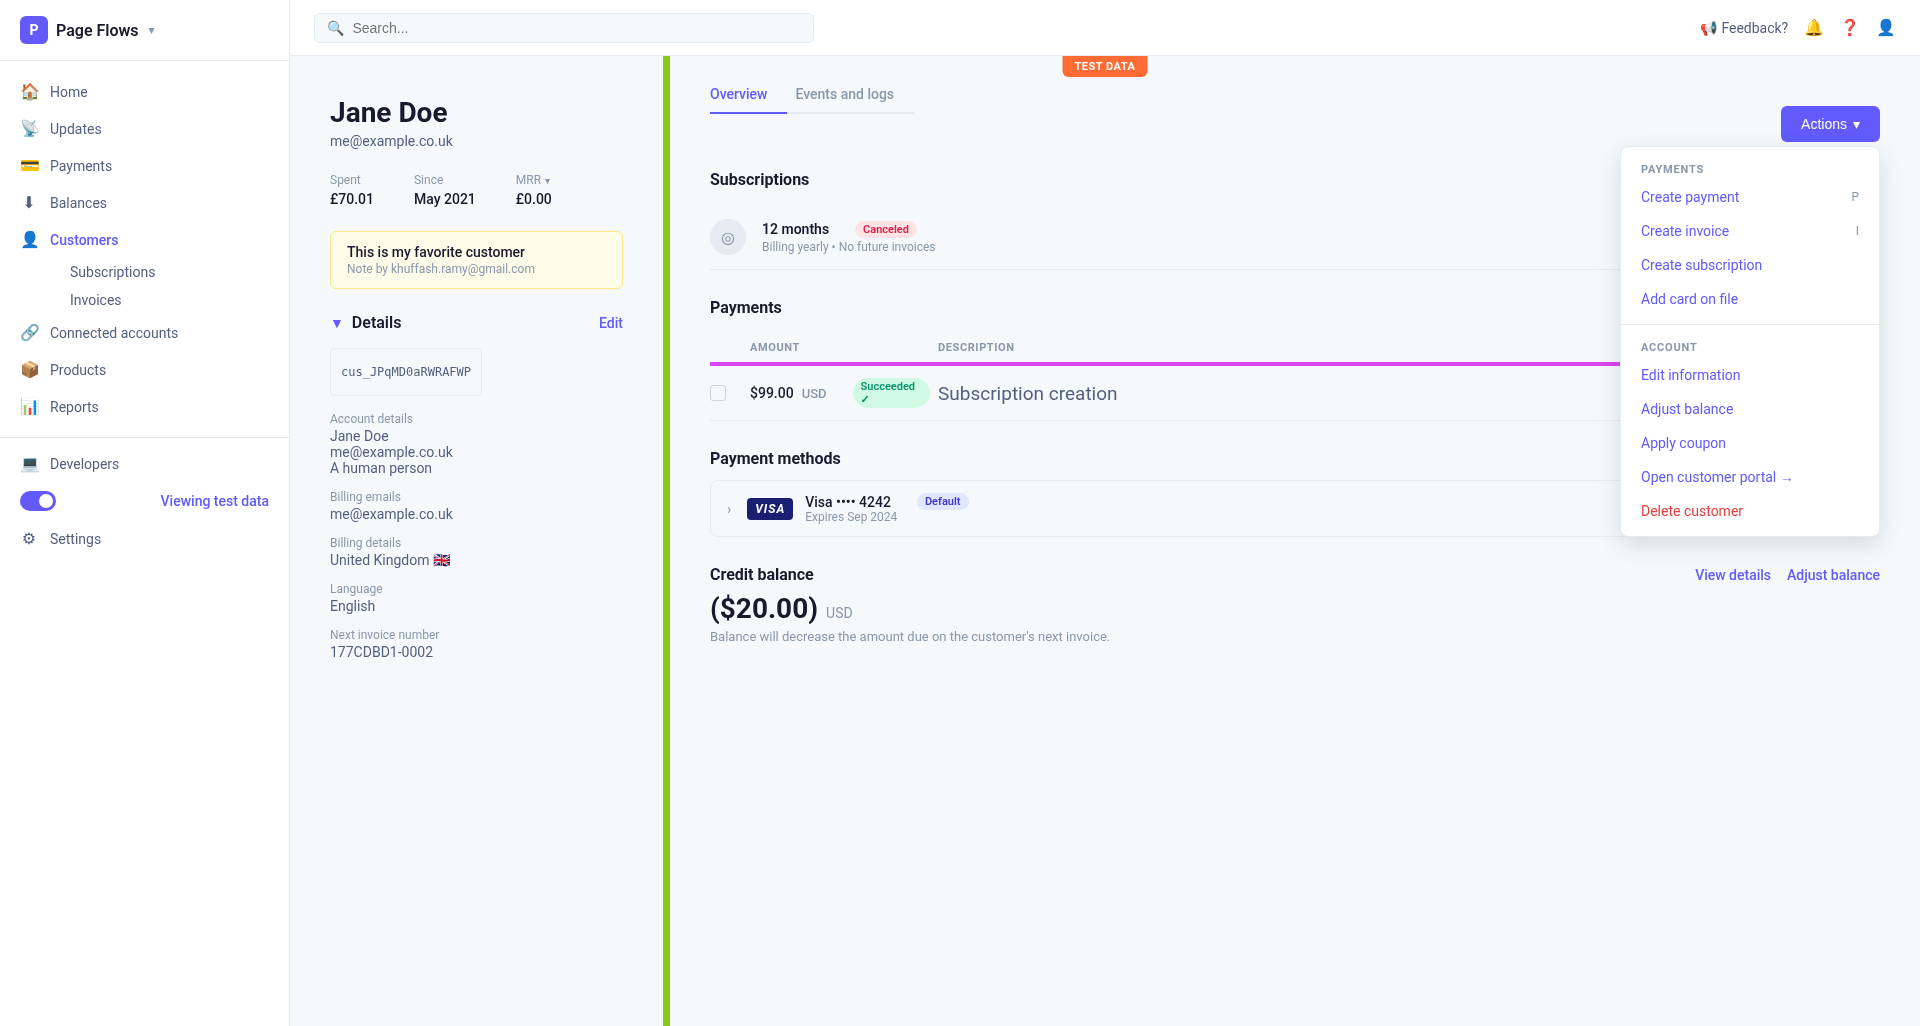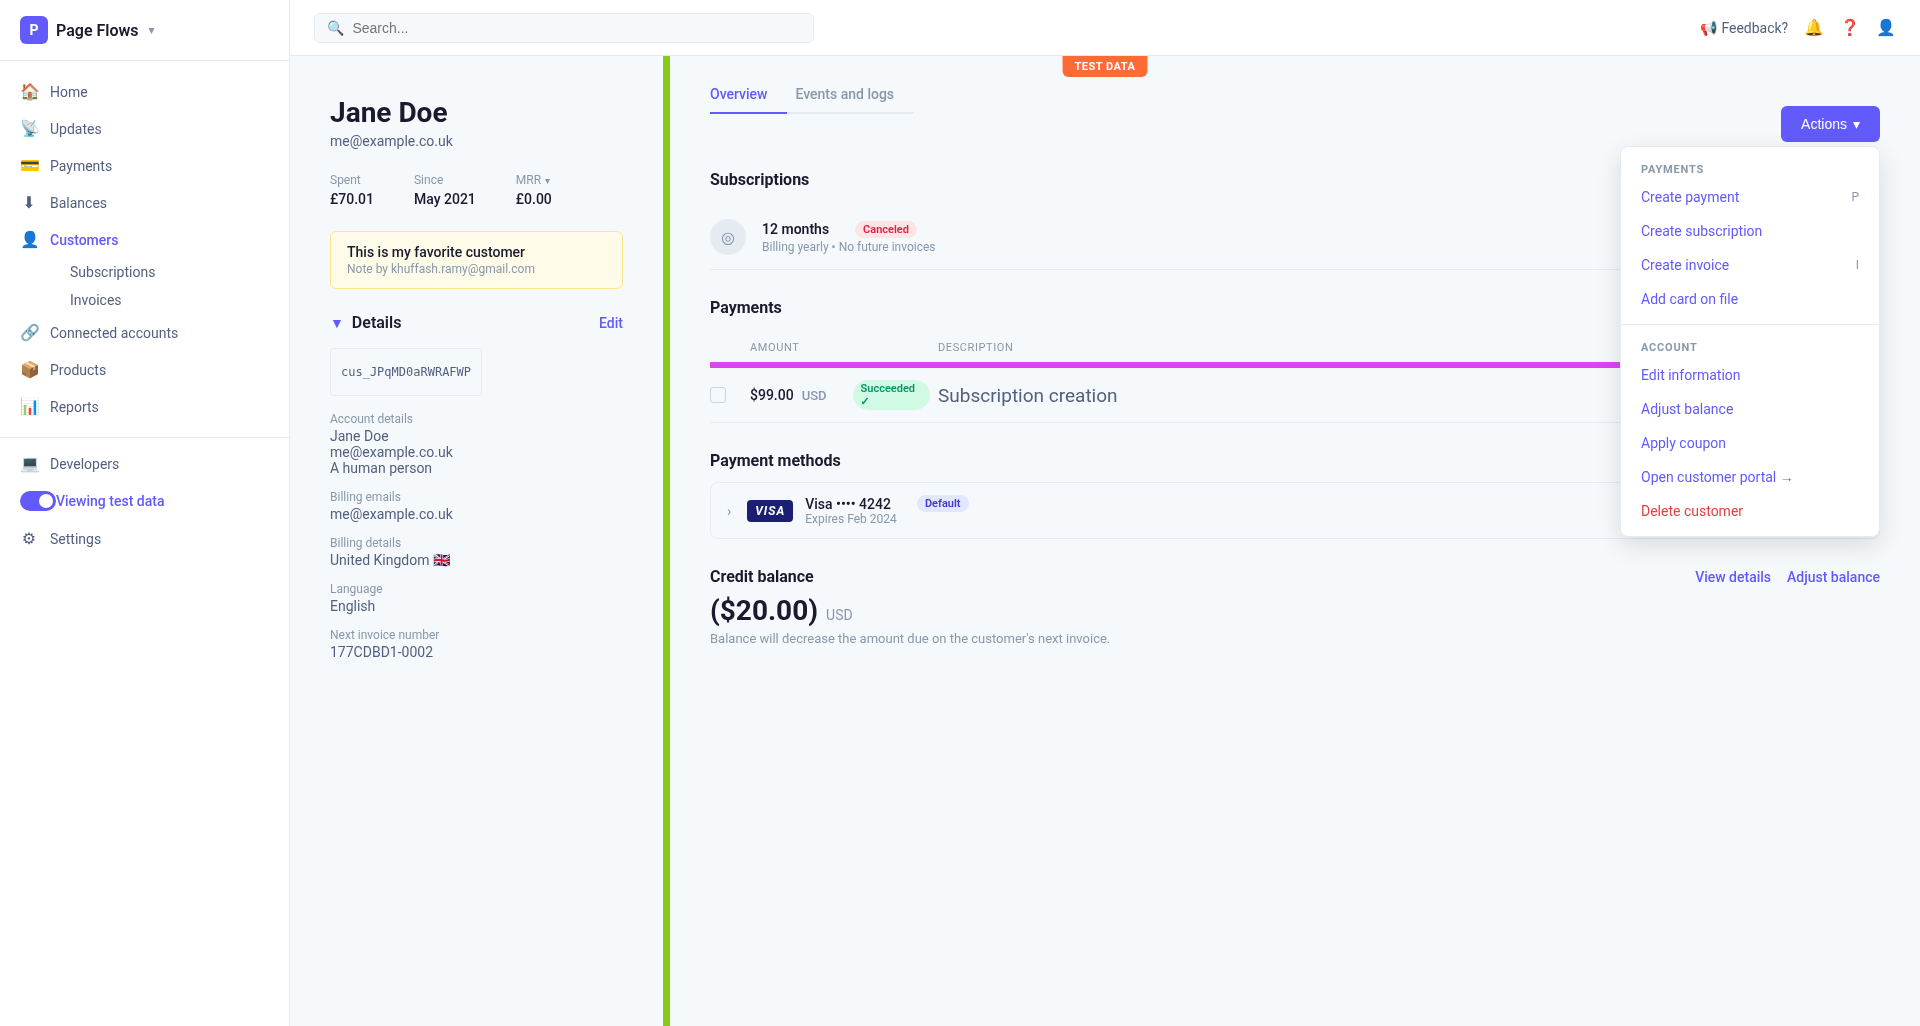--- a/index.html
+++ b/index.html
@@ -50,23 +50,24 @@
     .nav-item.active { color: #625afa; font-weight: 500; }
     .nav-item .nav-icon { width: 18px; text-align: center; font-size: 16px; }
     .nav-sub { padding-left: 50px; }
     .nav-sub-item {
       padding: 6px 20px;
       cursor: pointer;
       color: #525f7f;
       font-size: 14px;
     }
     .toggle-row {
-      display: flex; align-items: center; 
+      display: flex; align-items: center; gap: 10px;
       padding: 9px 20px;
       cursor: pointer;
+      justify-content: space-between;
     }
     .toggle {
       width: 36px; height: 20px;
       background: #625afa;
       border-radius: 10px;
       position: relative;
     }
     .toggle::after {
       content: '';
       position: absolute;
@@ -261,25 +262,25 @@
     .sub-detail { font-size: 12px; color: #8898aa; margin-top: 2px; }
 
     
     .payments-section { margin-top: 28px; }
     .table-header {
       display: grid;
       grid-template-columns: 32px 180px 1fr;
       gap: 8px;
       padding: 8px 0;
       font-size: 11px;
-      font-weight: 400;
+      font-weight: 700;
       color: #8898aa;
       letter-spacing: 0.6px;
       text-transform: uppercase;
-      border-bottom: 6px solid #d946ef;
+      border-bottom: 4px solid #d946ef;
     }
     .table-row {
       display: grid;
       grid-template-columns: 32px 180px 1fr;
       gap: 8px;
       padding: 12px 0;
       border-bottom: 1px solid #e6ebf1;
       align-items: center;
     }
     .checkbox {
@@ -524,25 +525,25 @@
             </button>
 
             <div class="dropdown-menu">
               <div class="dropdown-section">
                 <div class="dropdown-section-label">PAYMENTS</div>
                 <div class="dropdown-item">
                   <span>Create payment</span>
                   <span class="dropdown-shortcut">P</span>
                 </div>
                 <div class="dropdown-item">
-                  <span>Create subscription</span>
-                </div>
-                <div class="dropdown-item">
                   <span>Create invoice</span>
                   <span class="dropdown-shortcut">I</span>
+                </div>
+                <div class="dropdown-item">
+                  <span>Create subscription</span>
                 </div>
                 <div class="dropdown-item">
                   <span>Add card on file</span>
                 </div>
               </div>
               <div class="dropdown-section">
                 <div class="dropdown-section-label">ACCOUNT</div>
                 <div class="dropdown-item">
                   <span>Edit information</span>
                 </div>
@@ -601,21 +602,21 @@
             <span class="add-btn">Add</span>
           </div>
           <div class="pm-row">
             <span class="pm-chevron">›</span>
             <span class="visa-logo">VISA</span>
             <div class="pm-info">
               <div class="pm-name">
                 <span>Visa •••• 4242</span>
                 <span class="badge badge-default">Default</span>
               </div>
-              <div class="pm-expires">Expires Feb 2024</div>
+              <div class="pm-expires">Expires Sep 2024</div>
             </div>
             <div class="pm-actions">
               <button class="pm-action-btn">✏</button>
               <button class="pm-action-btn">🗑</button>
               <button class="pm-action-btn">•••</button>
             </div>
           </div>
         </div>
 
         <div class="credit-section">

